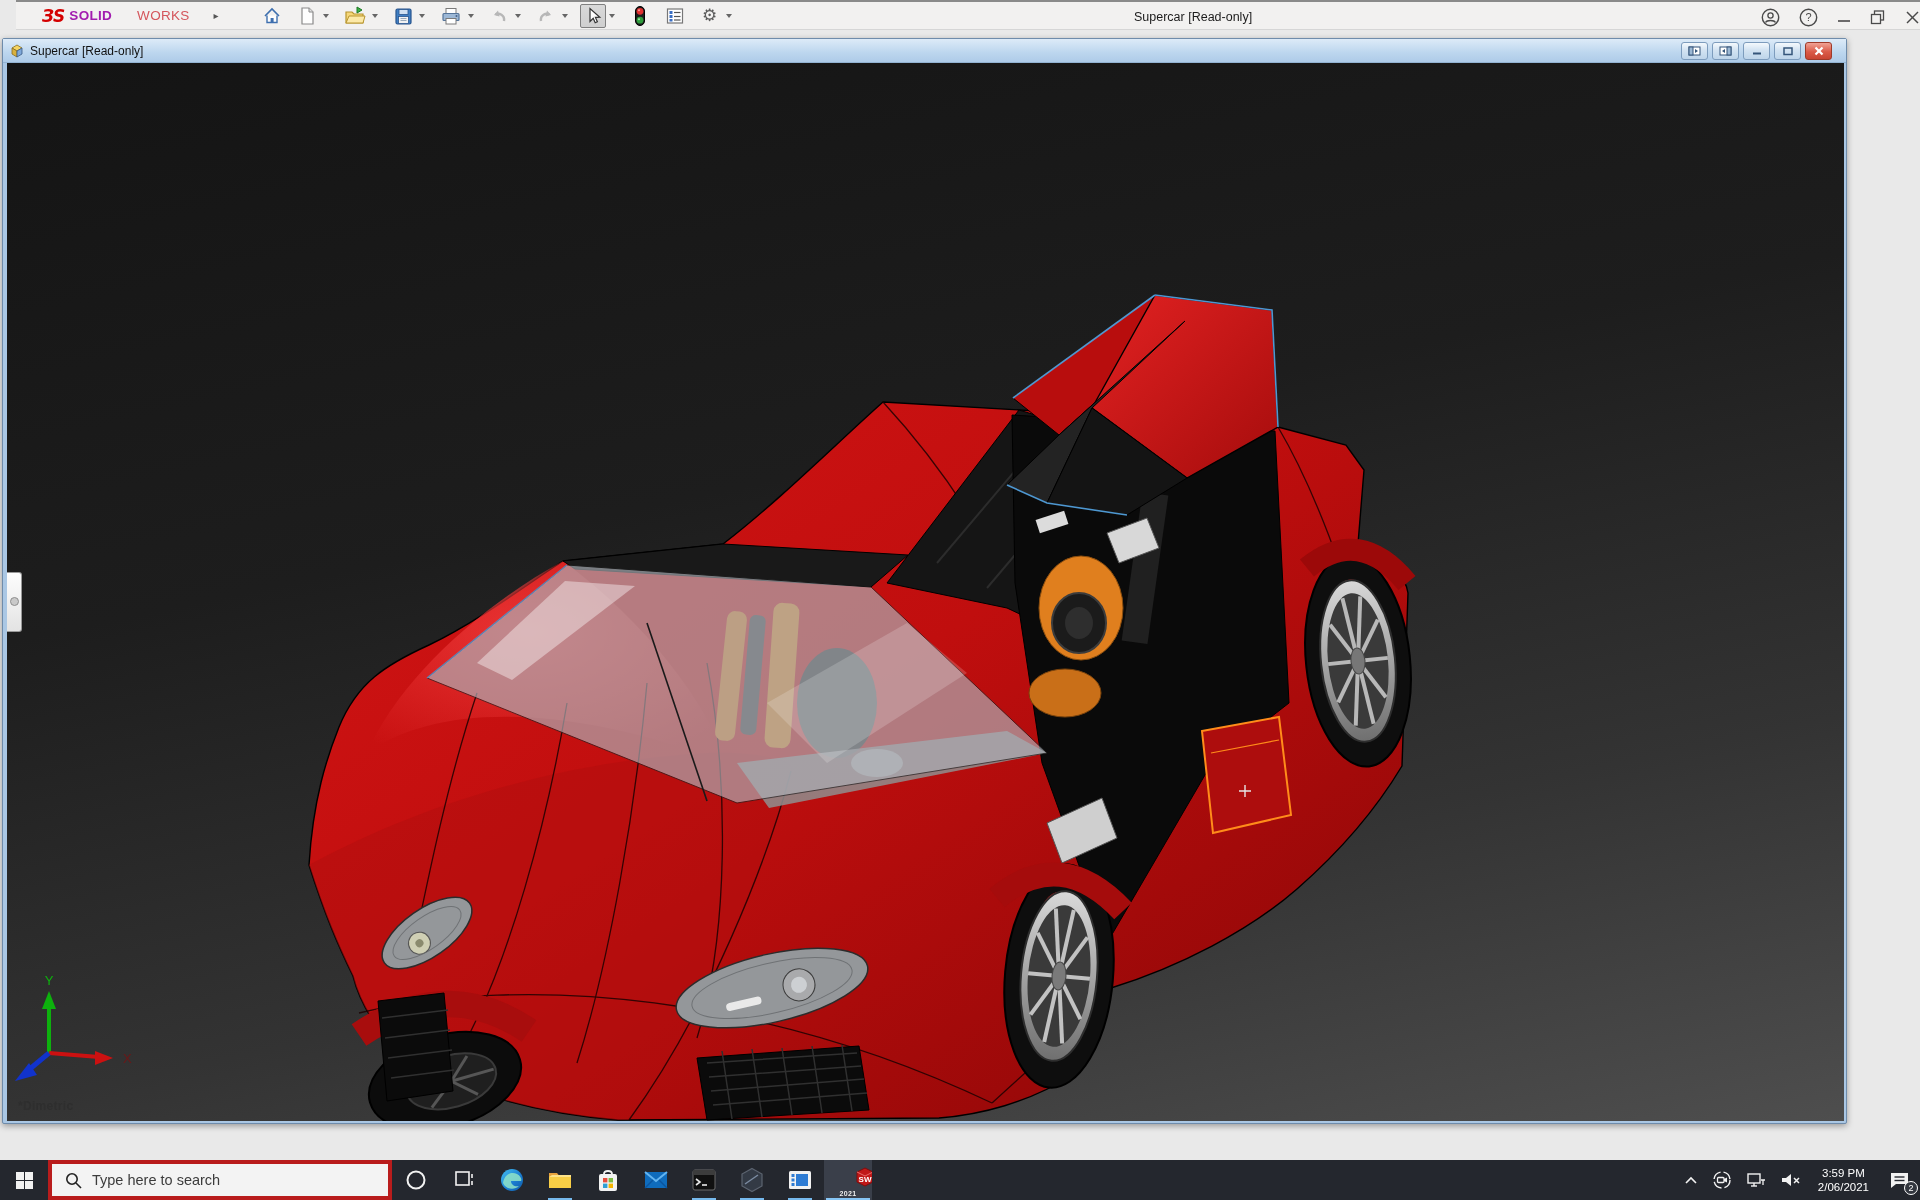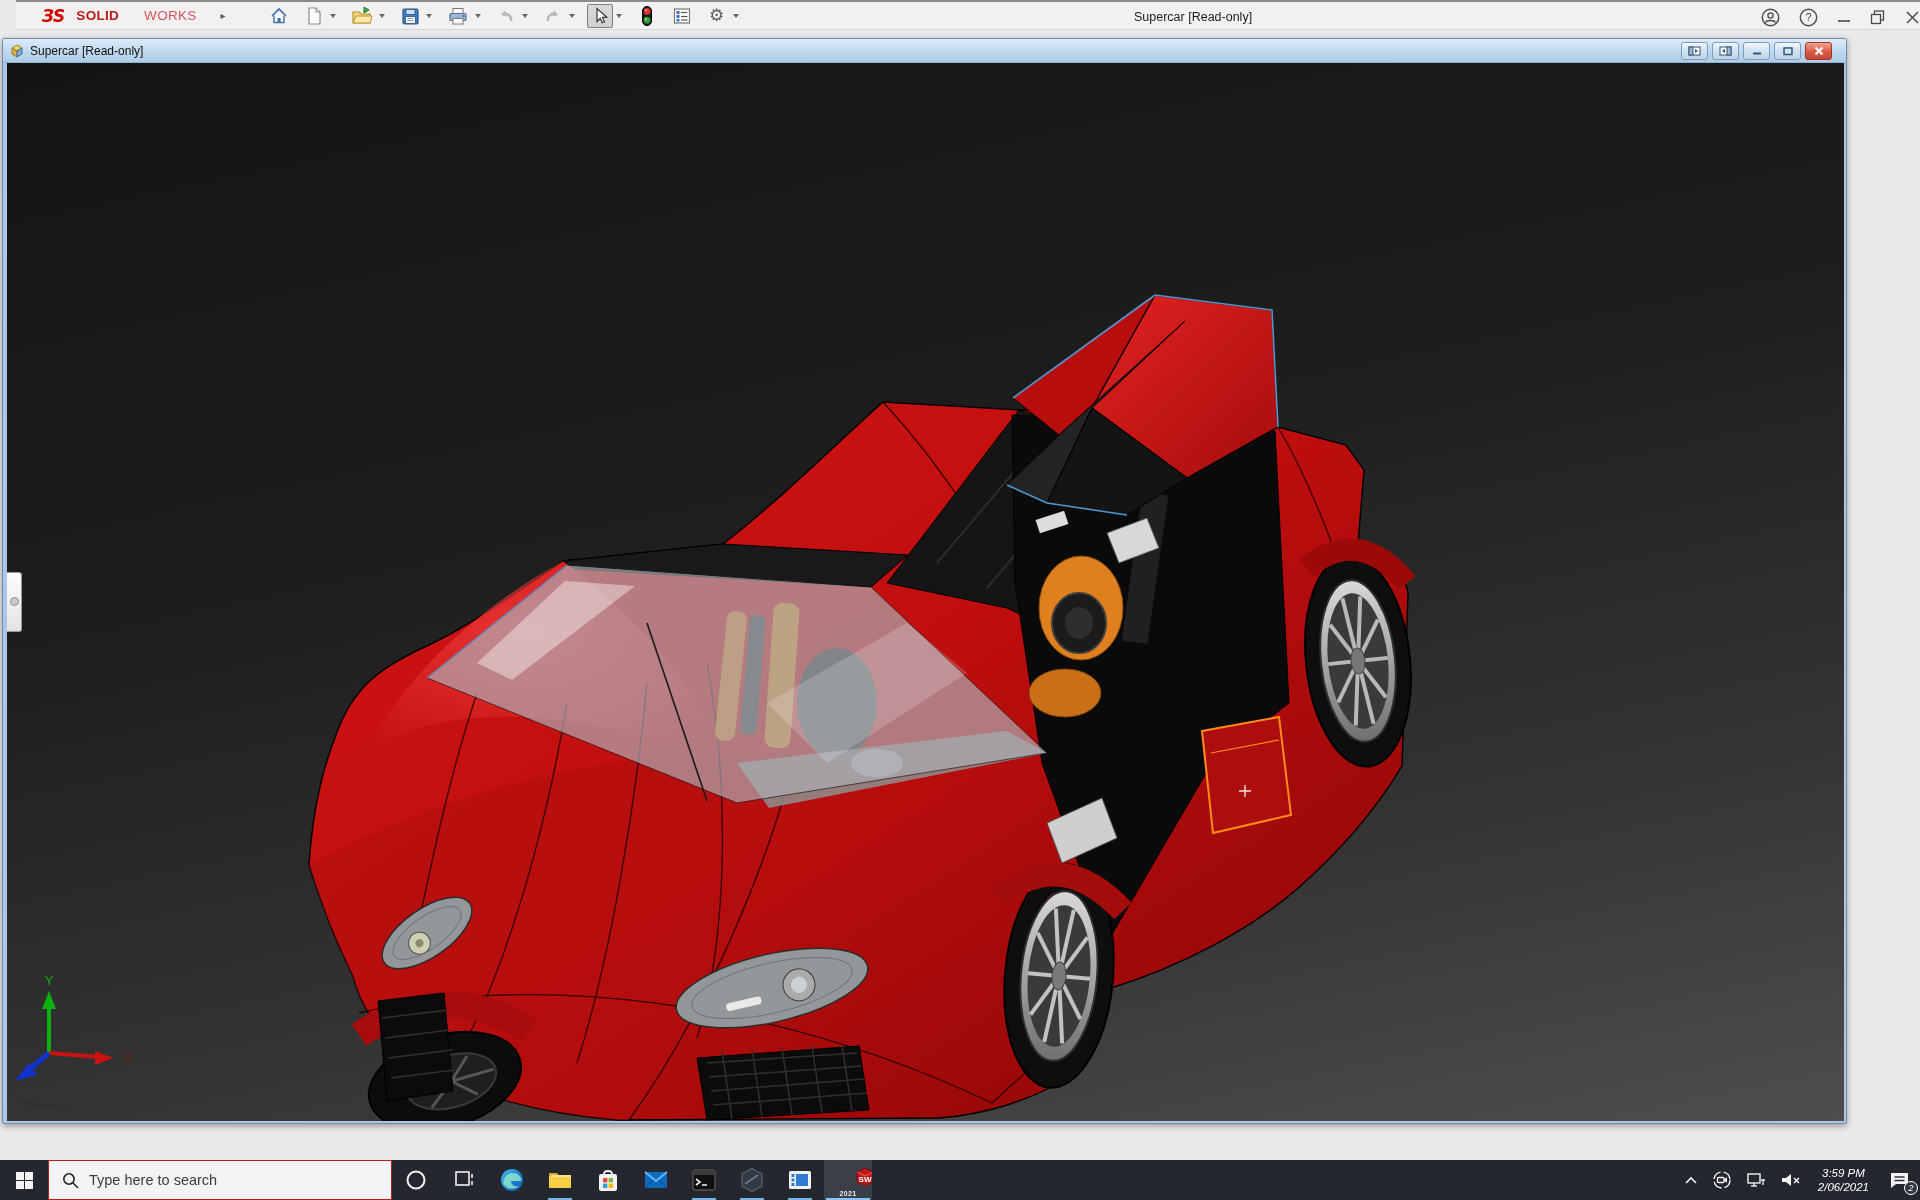--- a/index.html
+++ b/index.html
@@ -6,21 +6,21 @@
   html,body { width:1920px; height:1200px; overflow:hidden;
     font-family:"Liberation Sans",sans-serif; background:#e9e9e9; }
 
   
   #titlebar { position:absolute; left:16px; top:0; width:1920px; height:30px;
     background:#f2f1f0; border-top:2px solid #8a8a8a; border-bottom:1px solid #d6d6d6;
     display:flex; align-items:center; }
   #brand { display:flex; align-items:center; padding-left:26px; }
   .logo3s { font-style:italic; font-weight:bold; font-size:17px; color:#d40000;
     font-family:"DejaVu Sans",sans-serif; letter-spacing:-1px; }
-  .brand-bold { font-weight:bold; font-size:13.5px; color:#b91c1c; margin-left:12px; letter-spacing:.3px;}
+  .brand-bold { font-weight:bold; font-size:13.5px; color:#a21caf; margin-left:5px; letter-spacing:.3px;}
   .brand-light { font-weight:400; font-size:13.5px; color:#d4555b; letter-spacing:.3px;margin-left:25px;}
   .flyout { color:#555; font-size:10px; margin-left:24px; cursor:pointer;
     font-family:"DejaVu Sans",sans-serif;}
   #maintools { display:flex; align-items:center; margin-left:40px; height:30px; }
   .tbtn { height:24px; min-width:26px; display:flex; align-items:center; justify-content:center;
     border:1px solid transparent; border-radius:2px; padding:0 2px; }
   .tbtn.pressed { background:linear-gradient(#d9d9d9,#cfcfcf); border:1px solid #7f7f7f; }
   .drop { width:12px; height:24px; display:flex; align-items:center; justify-content:center; }
   .drop::after { content:""; border-left:3.5px solid transparent; border-right:3.5px solid transparent;
     border-top:4px solid #666; }
@@ -62,27 +62,27 @@
 
   
   #taskbar { position:absolute; left:0; top:1160px; width:1920px; height:40px;
     background:#24272e; display:flex; align-items:stretch; color:#fff; }
   .tb-cell { width:48px; display:flex; align-items:center; justify-content:center;
     position:relative; }
   .tb-cell.active { background:#3a3f4a;padding-left:28px; }
   .indicator { position:absolute; bottom:0; left:50%; transform:translateX(-50%);
     width:24px; height:2px; background:#76b9ed; }
   .tb-cell.active .indicator { width:44px; background:#86c5f5; }
-  #searchbox { width:344px; background:#f3f3f3; border:1px solid #b91c1c; display:flex;
+  #searchbox { width:344px; background:#f3f3f3; border:4px solid #b91c1c; display:flex;
     align-items:center; gap:10px; padding-left:13px; }
   #searchbox input { border:none; outline:none; background:transparent; font-size:14.5px;
     color:#222; width:260px; font-family:"Liberation Sans",sans-serif; }
   #searchbox input::placeholder { color:#3c3c3c; opacity:1; }
   #tray { margin-left:auto; display:flex; align-items:stretch; }
-  .tr-cell { display:flex; align-items:center; justify-content:center; padding:0 7px; position:relative;font-style:italic;}
+  .tr-cell { display:flex; align-items:center; justify-content:center; padding:0 7px; position:relative;}
   #clock { flex-direction:column; justify-content:center; font-size:11.5px; line-height:14px;
     text-align:center; padding:0 9px; }
   #badge { position:absolute; right:2px; bottom:5px; width:14px; height:14px; border-radius:50%;
     background:#33373f; border:1px solid #fff; color:#fff; font-size:9px; line-height:12px;
     text-align:center; }
   .swyear { position:absolute; bottom:3px; left:50%; transform:translateX(-50%);
     font-size:7px; font-weight:bold; color:#eee; letter-spacing:.3px; }
 </style>
 </head>
 <body>

